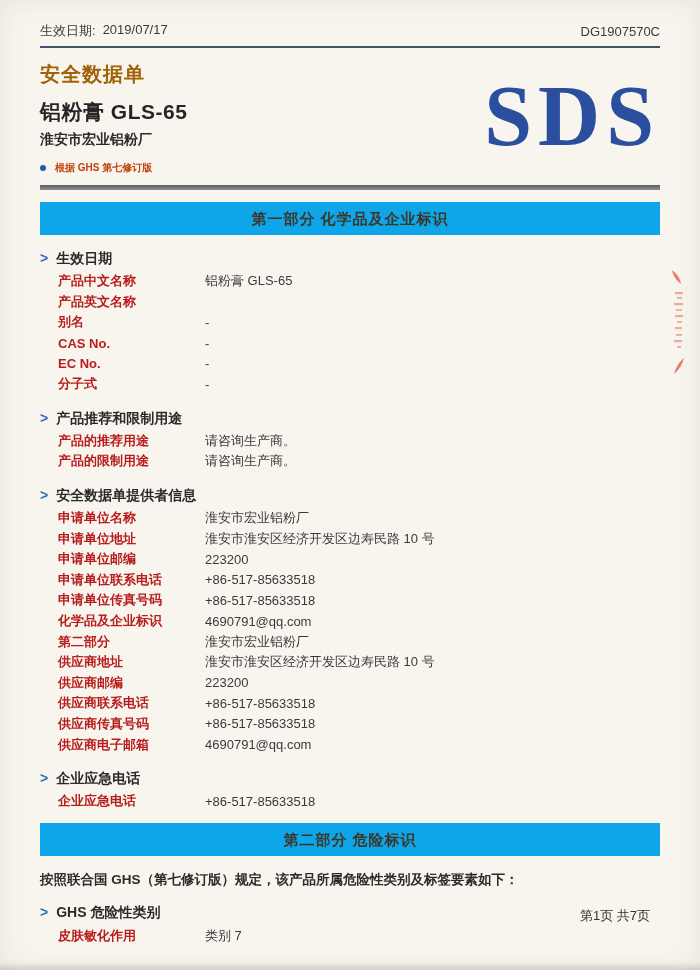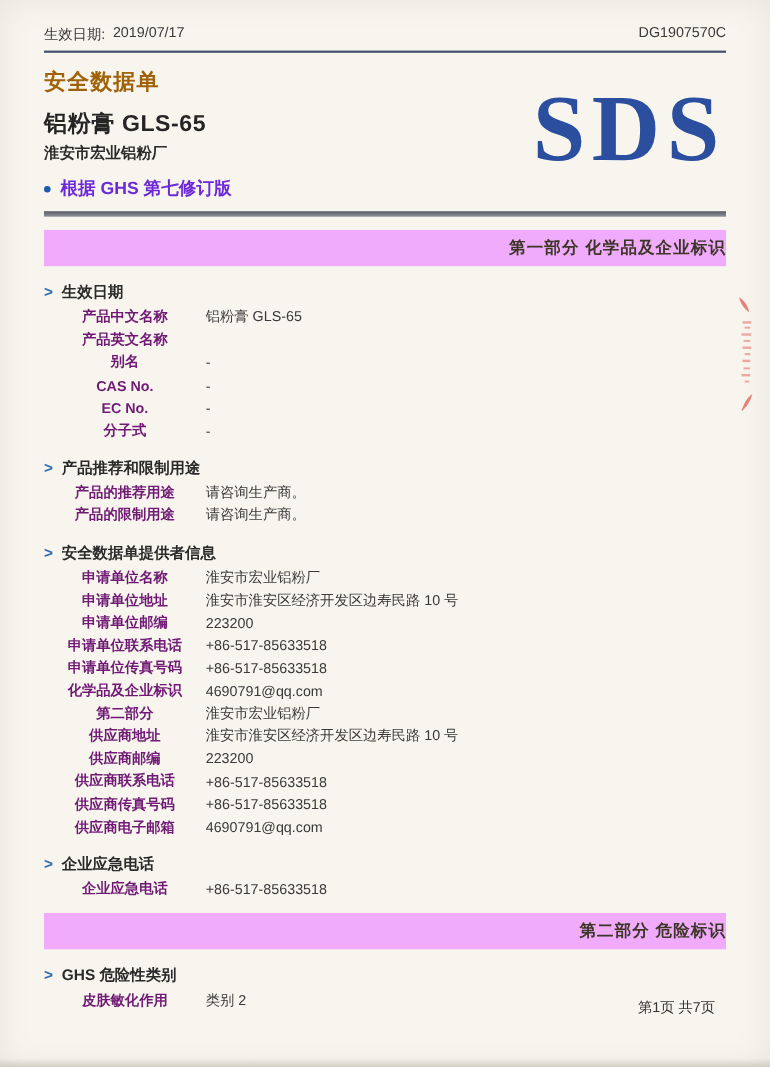--- a/index.html
+++ b/index.html
@@ -6,50 +6,50 @@
   body{
     width:700px;height:970px;position:relative;overflow:hidden;
     background:#f7f5ee;
     font-family:"Liberation Sans","DejaVu Sans",sans-serif;
     color:#2e2e2e;
     box-shadow:inset 0 0 28px rgba(95,88,70,.10);
   }
   .page{position:absolute;inset:0;padding:16px 40px 0;box-sizing:border-box;}
 
   
-  .doc-header{display:flex;justify-content:space-between;align-items:flex-start;font-size:13px;color:#3a3a3a;padding-top:6px;}
+  .doc-header{display:flex;justify-content:space-between;align-items:center;font-size:13px;color:#3a3a3a;padding-top:6px;}
   .doc-header .left{display:flex;gap:7px;}
   .header-rule{height:2px;background:#44506b;margin-top:6px;}
 
   
   .masthead{position:relative;}
   .doc-type{color:#a16207;font-size:20px;font-weight:700;margin-top:13px;letter-spacing:1px;}
   .product-name{font-size:21px;font-weight:700;color:#252525;margin-top:10px;letter-spacing:.5px;}
   .company-name{font-size:14px;font-weight:700;color:#2b2b2b;margin-top:5px;}
-  .ghs-note{display:flex;align-items:center;gap:9px;margin-top:12px;color:#6d28d9;font-weight:700;font-size:16px;text-align:center;}
+  .ghs-note{display:flex;align-items:center;gap:9px;margin-top:12px;color:#c2410c;font-weight:700;font-size:10px;text-align:center;}
   .bullet{width:6px;height:6px;border-radius:50%;background:#1d5bab;flex:none;}
   .sds-logo{
     position:absolute;top:21px;right:0;
     font-family:"Liberation Serif","DejaVu Serif",serif;
     font-weight:700;font-size:86px;line-height:.8;color:#2b4f9e;letter-spacing:6px;
   }
   .thick-rule{height:5px;margin-top:10px;background:linear-gradient(#585c64,#8e9198);}
 
   
   .section-bar{
-    background:#f0abfc;height:33px;line-height:33px;margin-top:12px;
-    text-align:right;font-weight:700;font-size:15px;color:#3d3627;letter-spacing:1px;
+    background:#0ea5e9;height:33px;line-height:33px;margin-top:12px;
+    text-align:center;font-weight:700;font-size:15px;color:#3d3627;letter-spacing:1px;
   }
 
   
   .sub-heading{margin-top:13px;display:flex;gap:8px;font-size:14px;font-weight:700;color:#2a2a2a;line-height:20px;}
   .sub-heading .marker{color:#2e6db4;font-weight:700;}
   .kv-rows{margin-top:3px;}
   .kv-row{display:flex;align-items:center;height:20.6px;font-size:13px;}
-  .kv-label{width:147px;font-weight:700;color:#701a75;flex:none;text-align:center;}
+  .kv-label{width:147px;margin-left:18px;font-weight:700;color:#b91c1c;flex:none;}
   .kv-value{color:#3a3a3a;}
 
   .intro-line{margin-top:15px;font-size:13.5px;font-weight:700;color:#2b2b2b;}
 
   .page-footer{position:absolute;right:50px;bottom:45px;font-size:13px;color:#333;}
 
   
   .stamp{position:absolute;right:10px;top:268px;width:24px;height:108px;opacity:.8;}
 
   
@@ -194,29 +194,30 @@
     <div class="kv-row">
       <span class="kv-label">企业应急电话</span>
       <span class="kv-value">+86-517-85633518</span>
     </div>
   </div>
 
   <div class="section-bar">
     <span>第二部分  危险标识</span>
   </div>
 
+  <div class="intro-line">按照联合国 GHS（第七修订版）规定，该产品所属危险性类别及标签要素如下：</div>
 
   <div class="sub-heading">
     <span class="marker">&gt;</span>
     <span>GHS 危险性类别</span>
   </div>
   <div class="kv-rows">
     <div class="kv-row">
       <span class="kv-label">皮肤敏化作用</span>
-      <span class="kv-value">类别 2</span>
+      <span class="kv-value">类别 7</span>
     </div>
   </div>
 
   <div class="page-footer">第1页 共7页</div>
 </div>
 
 <div class="stamp">
   <svg width="24" height="108" viewBox="0 0 24 108" xmlns="http://www.w3.org/2000/svg">
     <path d="M6 2 C11 6, 14 10, 15 16 C10 12, 7 8, 6 2 Z" fill="#dd4a3f" opacity="0.85"></path>
     <g fill="#dd4a3f" opacity="0.55">

